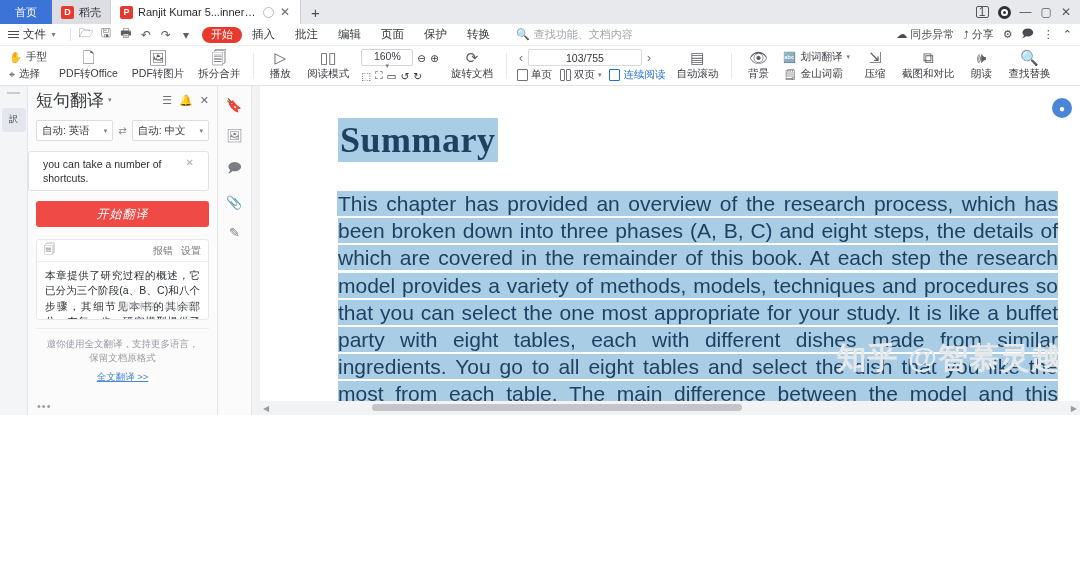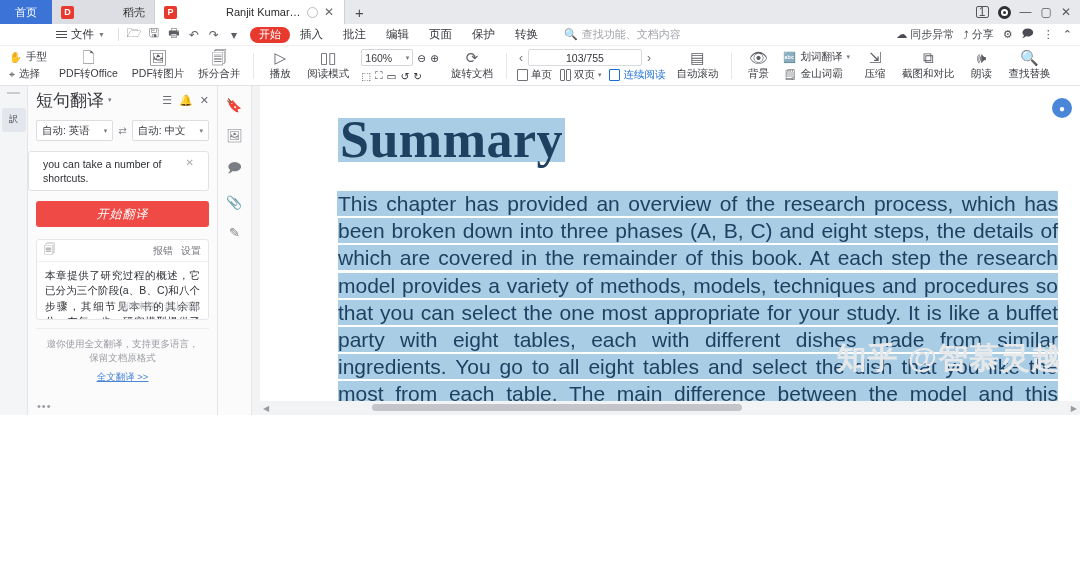--- a/index.html
+++ b/index.html
@@ -25,21 +25,21 @@
     display: flex; align-items: center; gap: 5px; padding: 0 9px;
     font-size: 11px; color: #2b2b2b; background: #dcdee3;
     border-right: 1px solid #cfd1d6; max-width: 190px; white-space: nowrap;
   }
   .tab.active { background: #ffffff; }
   .tab .favicon {
     width: 13px; height: 13px; border-radius: 2px; background: #e8392e;
     color: #fff; font-size: 9px; font-weight: bold; display: flex;
     align-items: center; justify-content: center; flex: 0 0 13px;
   }
-  .tab .tab-title { overflow: hidden; text-overflow: ellipsis; margin-left: 44px; }
+  .tab .tab-title { overflow: hidden; text-overflow: ellipsis; }
   .tab .tab-dot {
     width: 11px; height: 11px; border-radius: 50%; border: 1px solid #b9bcc2;
     flex: 0 0 11px;
   }
   .tab .tab-close { font-size: 12px; color: #66686d; line-height: 1; padding: 0 1px; }
   .tab-add { display: flex; align-items: center; padding: 0 10px; font-size: 15px; color: #4a4c50; }
   .tabbar-spacer { flex: 1; }
   .win-ctrls { display: flex; align-items: center; gap: 9px; padding: 0 9px; }
   .win-ctrls .wc { font-size: 12px; color: #54565a; line-height: 1; }
   .wc-box {
@@ -53,21 +53,20 @@
   .wc-circle::after {
     content: ""; position: absolute; left: 2px; top: 2px; width: 3px; height: 3px;
     background: #2f3033; border-radius: 50%;
   }
 
   
   .menubar {
     height: 22px; flex: 0 0 22px; background: #ffffff; display: flex;
     align-items: center; font-size: 11.5px; color: #33353a; gap: 0;
     border-bottom: 1px solid #f0f0f2;
-    padding-left: 48px;
   }
   .mb-file { display: flex; align-items: center; gap: 4px; padding: 0 8px; }
   .hamburger { display: inline-flex; flex-direction: column; gap: 2px; }
   .hamburger i { display: block; width: 11px; height: 1.3px; background: #4a4c52; }
   .caret { font-size: 7px; color: #7a7c82; }
   .mb-sep { width: 1px; height: 13px; background: #dfe0e4; margin: 0 5px; }
   .qicon { width: 20px; text-align: center; color: #5c5e64; font-size: 12px; }
   .mb-items { display: flex; align-items: center; gap: 0; margin-left: 6px; }
   .mb-item { padding: 0 10px; color: #33353a; }
   .mb-item.active {
@@ -89,21 +88,21 @@
   .rb-stack .row { display: flex; align-items: center; gap: 4px; font-size: 10.5px; color: #3a3c42; }
   .rb-btn {
     display: flex; flex-direction: column; align-items: center; justify-content: center;
     gap: 2px; padding: 0 7px; min-width: 40px; height: 38px;
   }
   .rb-btn .gi { font-size: 15px; color: #5b5d63; line-height: 15px; }
   .rb-btn .lbl { font-size: 10.5px; color: #3a3c42; }
   .zoom-box {
     display: flex; align-items: center; justify-content: space-between;
     width: 52px; height: 17px; border: 1px solid #d4d5da; border-radius: 2px;
-    font-size: 10.5px; padding: 0 3px; color: #3a3c42;
+    font-size: 10.5px; padding: 0 3px; color: #3a3c42; flex-direction: column;
   }
   .rb-iconrow { display: flex; align-items: center; gap: 6px; font-size: 12px; color: #5b5d63; }
   .pagenav { display: flex; flex-direction: column; gap: 2px; padding: 0 4px; }
   .pagenav .top { display: flex; align-items: center; gap: 3px; }
   .page-field {
     width: 114px; height: 17px; border: 1px solid #d9dade; border-radius: 2px;
     font-size: 10.5px; display: flex; align-items: center; justify-content: center;
     color: #33353a; background: #fff;
   }
   .pagenav .arrow { font-size: 12px; color: #6c6e74; padding: 0 2px; }
@@ -187,21 +186,21 @@
   }
 
   
   .docarea { flex: 1; background: #f2f3f5; position: relative; overflow: hidden; min-width: 0; }
   .page {
     position: absolute; left: 8px; right: 0; top: 0; bottom: 14px; background: #fff;
     overflow: hidden;
   }
   .page-inner { padding: 32px 22px 0 78px; }
   .doc-title {
-    font-family: "Liberation Serif", "DejaVu Serif", serif; font-size: 52px; font-weight: bold;
+    font-family: "Liberation Serif", "DejaVu Serif", serif; font-size: 36px; font-weight: bold;
     color: #1f4161; letter-spacing: 0.5px; display: inline-block;
     background: #a9cde5; line-height: 44px; padding: 0 2px;
   }
   .doc-body {
     margin-top: 28px; font-family: Liberation Sans, sans-serif;
     font-size: 21px; line-height: 27.2px; color: #1f4161; text-align: justify;
     max-width: 726px;
   }
   .doc-body span.hl { background: #a9cde5; box-shadow: 0 0 0 1px #a9cde5; }
   .watermark {

